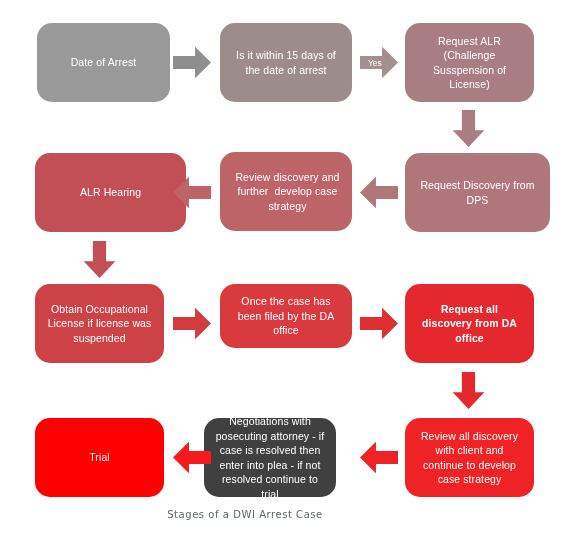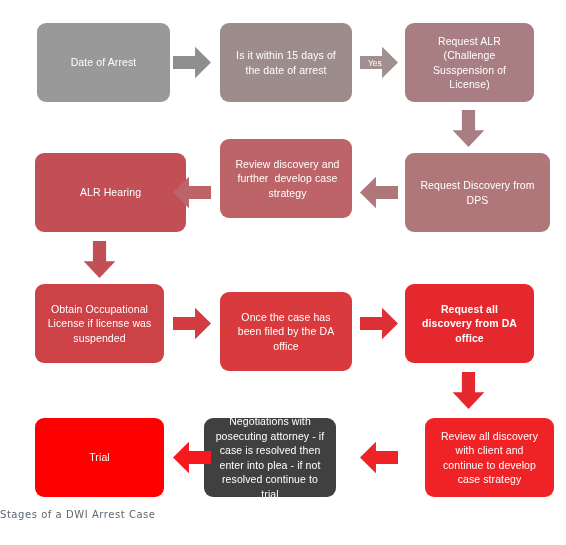--- a/index.html
+++ b/index.html
@@ -18,21 +18,21 @@
   #flowchart {
     position: absolute;
     left: 0;
     top: 0;
     width: 566px;
     height: 545px;
   }
 
   .node {
     position: absolute;
-    border-radius: 9px;
+    border-radius: 15px;
     display: flex;
     align-items: center;
     justify-content: center;
     text-align: center;
     color: #ffffff;
     font-size: 10.5px;
     line-height: 14.5px;
     padding: 4px 10px;
     box-sizing: border-box;
     letter-spacing: 0.1px;
@@ -62,41 +62,41 @@
     padding-right: 22%;
     box-sizing: border-box;
     pointer-events: none;
   }
 
   #caption {
     position: absolute;
     left: 0;
     top: 509px;
     width: 490px;
-    text-align: left;
+    text-align: center;
     font-size: 10px;
     color: #5c6670;
     letter-spacing: 0.55px;
     font-family: "DejaVu Sans", sans-serif;
   }
 </style>
 </head>
 <body style="background: rgb(255, 255, 255);">
 
 <div id="flowchart">
     <div class="node" style="left: 37px; top: 23px; width: 133px; height: 79px; background: rgb(153, 153, 153);"><span>Date of Arrest</span></div>
     <div class="node" style="left: 220px; top: 23px; width: 132px; height: 79px; background: rgb(157, 140, 140);"><span>Is it within 15 days of the date of arrest</span></div>
     <div class="node" style="left: 405px; top: 23px; width: 129px; height: 79px; background: rgb(168, 126, 130);"><span>Request ALR (Challenge Susspension of License)</span></div>
     <div class="node" style="left: 405px; top: 153px; width: 145px; height: 79px; background: rgb(176, 119, 123);"><span>Request Discovery from DPS</span></div>
-    <div class="node" style="left: 220px; top: 139px; width: 132px; height: 79px; background: rgb(188, 100, 104); padding-left: 13px;"><span>Review discovery and further  develop case strategy</span></div>
+    <div class="node" style="left: 220px; top: 152px; width: 132px; height: 79px; background: rgb(188, 100, 104); padding-left: 13px;"><span>Review discovery and further  develop case strategy</span></div>
     <div class="node" style="left: 35px; top: 153px; width: 151px; height: 79px; background: rgb(193, 79, 85);"><span>ALR Hearing</span></div>
     <div class="node" style="left: 35px; top: 284px; width: 129px; height: 79px; background: rgb(204, 66, 71); justify-content: center;"><span>Obtain Occupational License if license was suspended</span></div>
-    <div class="node" style="left: 220px; top: 292px; width: 132px; height: 79px; background: rgb(217, 58, 61);"><span>Once the case has been filed by the DA office</span></div>
+    <div class="node" style="left: 220px; top: 284px; width: 132px; height: 64px; background: rgb(217, 58, 61);"><span>Once the case has been filed by the DA office</span></div>
     <div class="node" style="left: 405px; top: 284px; width: 129px; height: 79px; background: rgb(229, 40, 46); font-weight: bold;"><span>Request all discovery from DA office</span></div>
-    <div class="node" style="left: 405px; top: 418px; width: 129px; height: 79px; background: rgb(239, 34, 38); margin-left: 20px;"><span>Review all discovery with client and continue to develop case strategy</span></div>
+    <div class="node" style="left: 405px; top: 418px; width: 129px; height: 79px; background: rgb(239, 34, 38);"><span>Review all discovery with client and continue to develop case strategy</span></div>
     <div class="node" style="left: 204px; top: 418px; width: 132px; height: 79px; background: #404040;"><span>Negotiations with posecuting attorney - if case is resolved then enter into plea - if not resolved continue to trial</span></div>
     <div class="node" style="left: 35px; top: 418px; width: 129px; height: 79px; background: rgb(255, 0, 0);"><span>Trial</span></div>
     <div class="arrow" style="left: 173px; top: 46px; width: 38px; height: 33px;">
       <svg viewBox="0 0 100 100" preserveAspectRatio="none">
         <polygon points="0,30 58,30 58,2 100,50 58,98 58,70 0,70" fill="#8e8e8e"></polygon>
       </svg>
     </div>
     <div class="arrow" style="left: 360px; top: 46px; width: 38px; height: 33px;">
       <svg viewBox="0 0 100 100" preserveAspectRatio="none">
         <polygon points="0,30 58,30 58,2 100,50 58,98 58,70 0,70" fill="#a1908f"></polygon>

